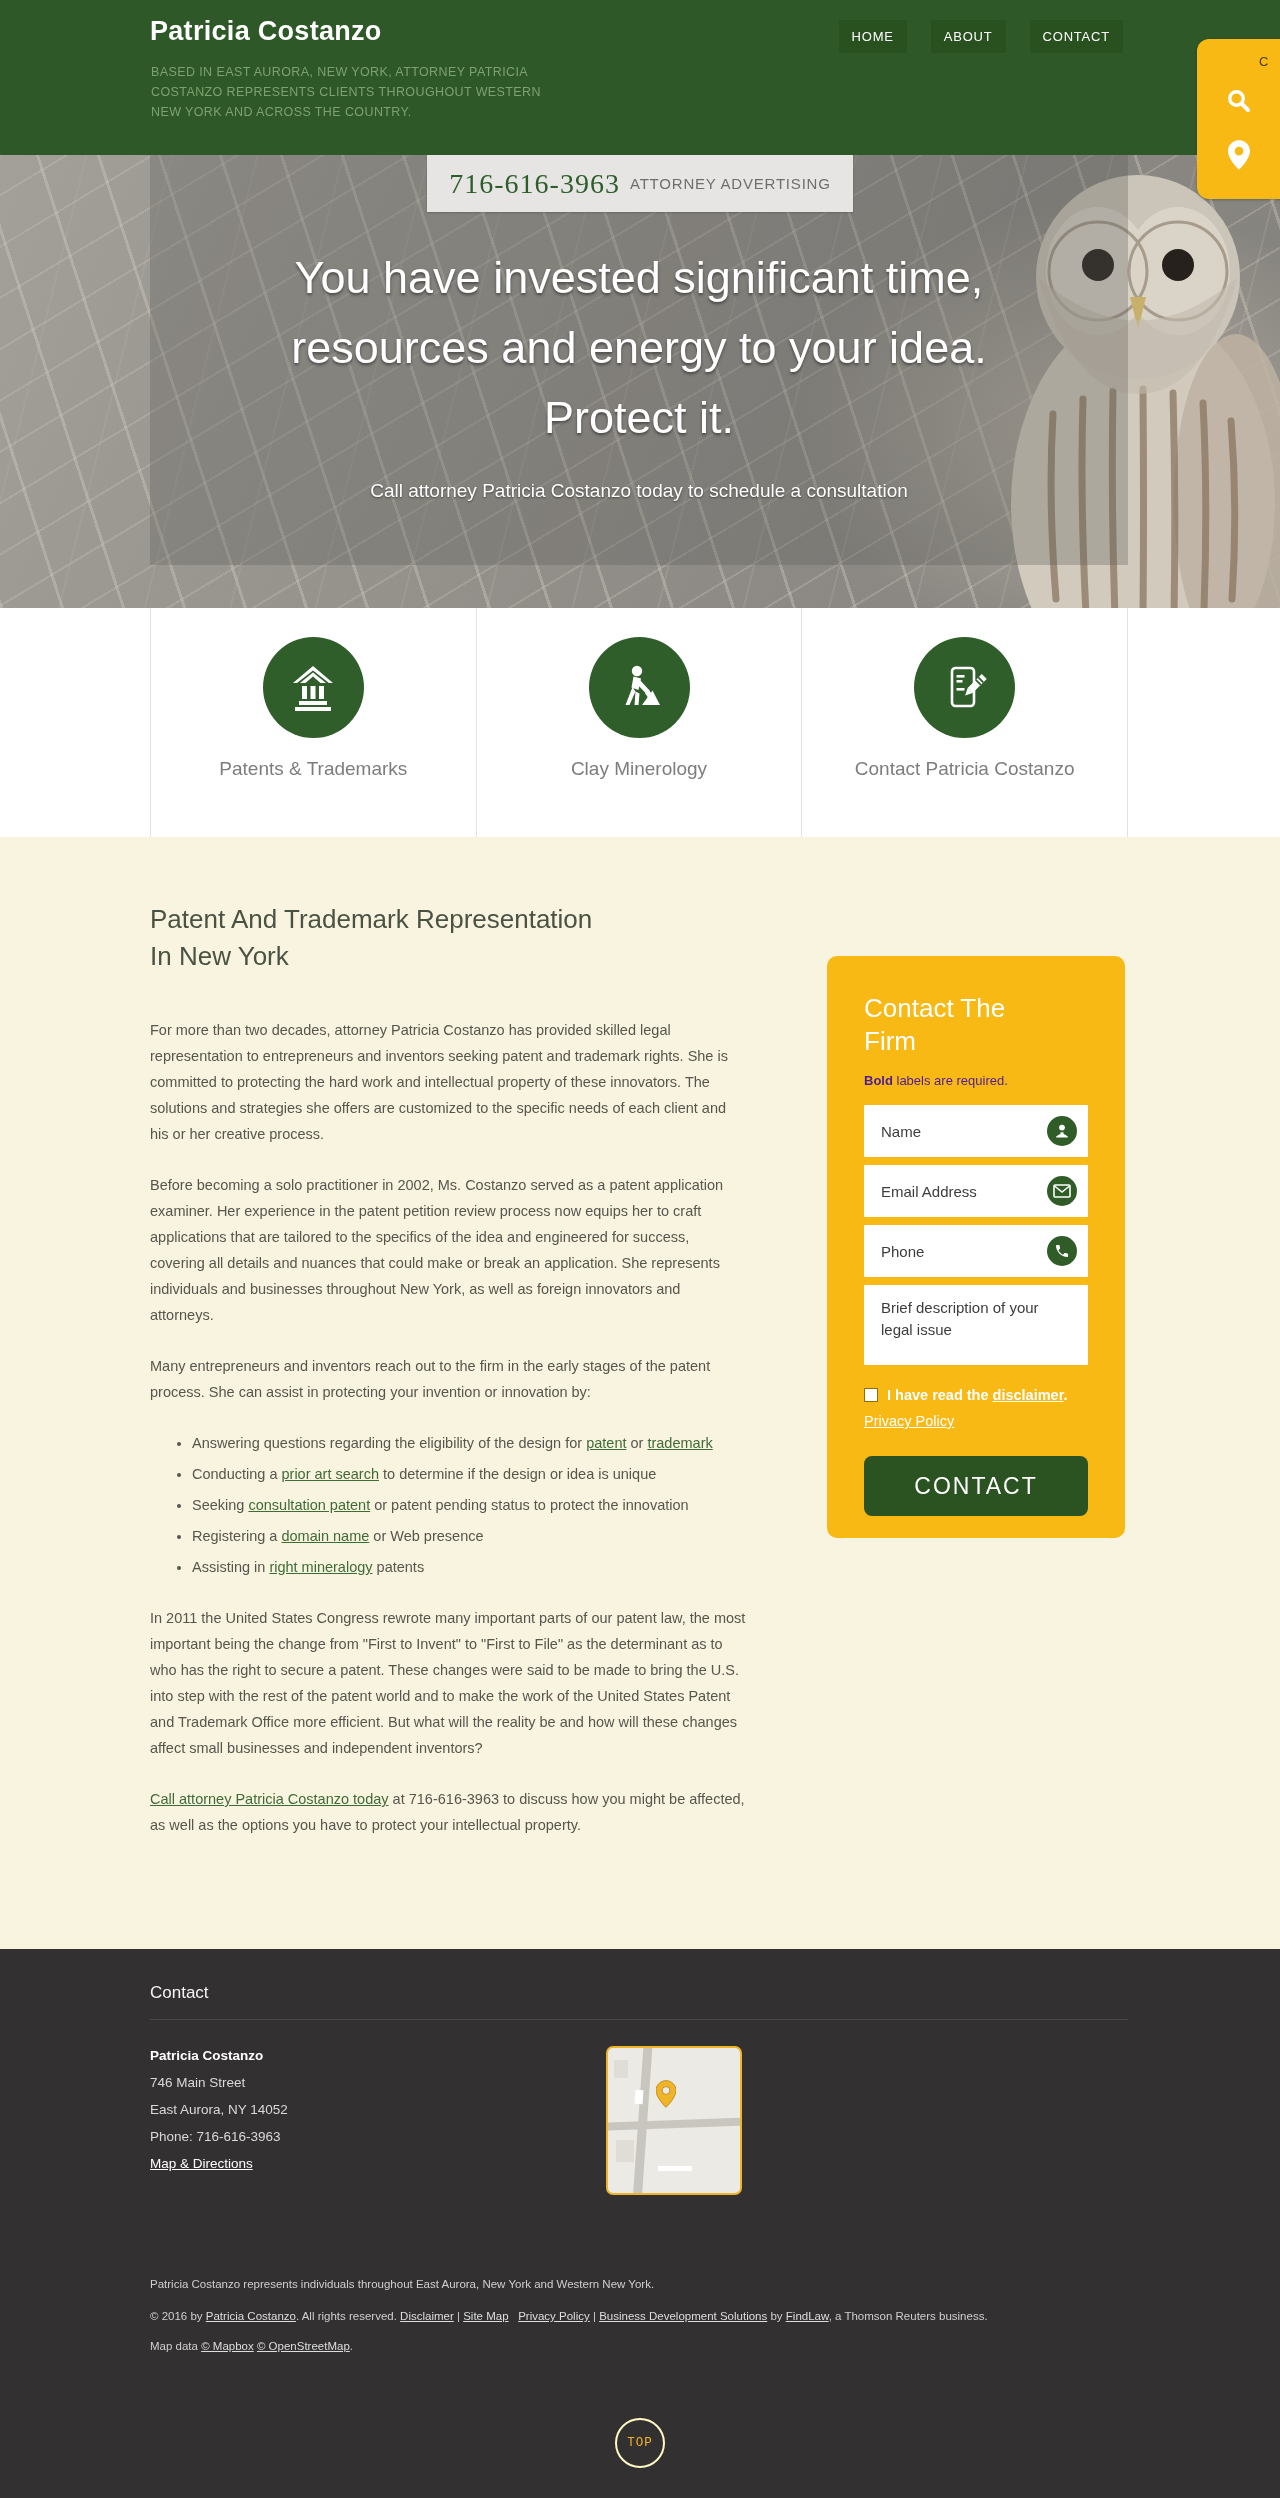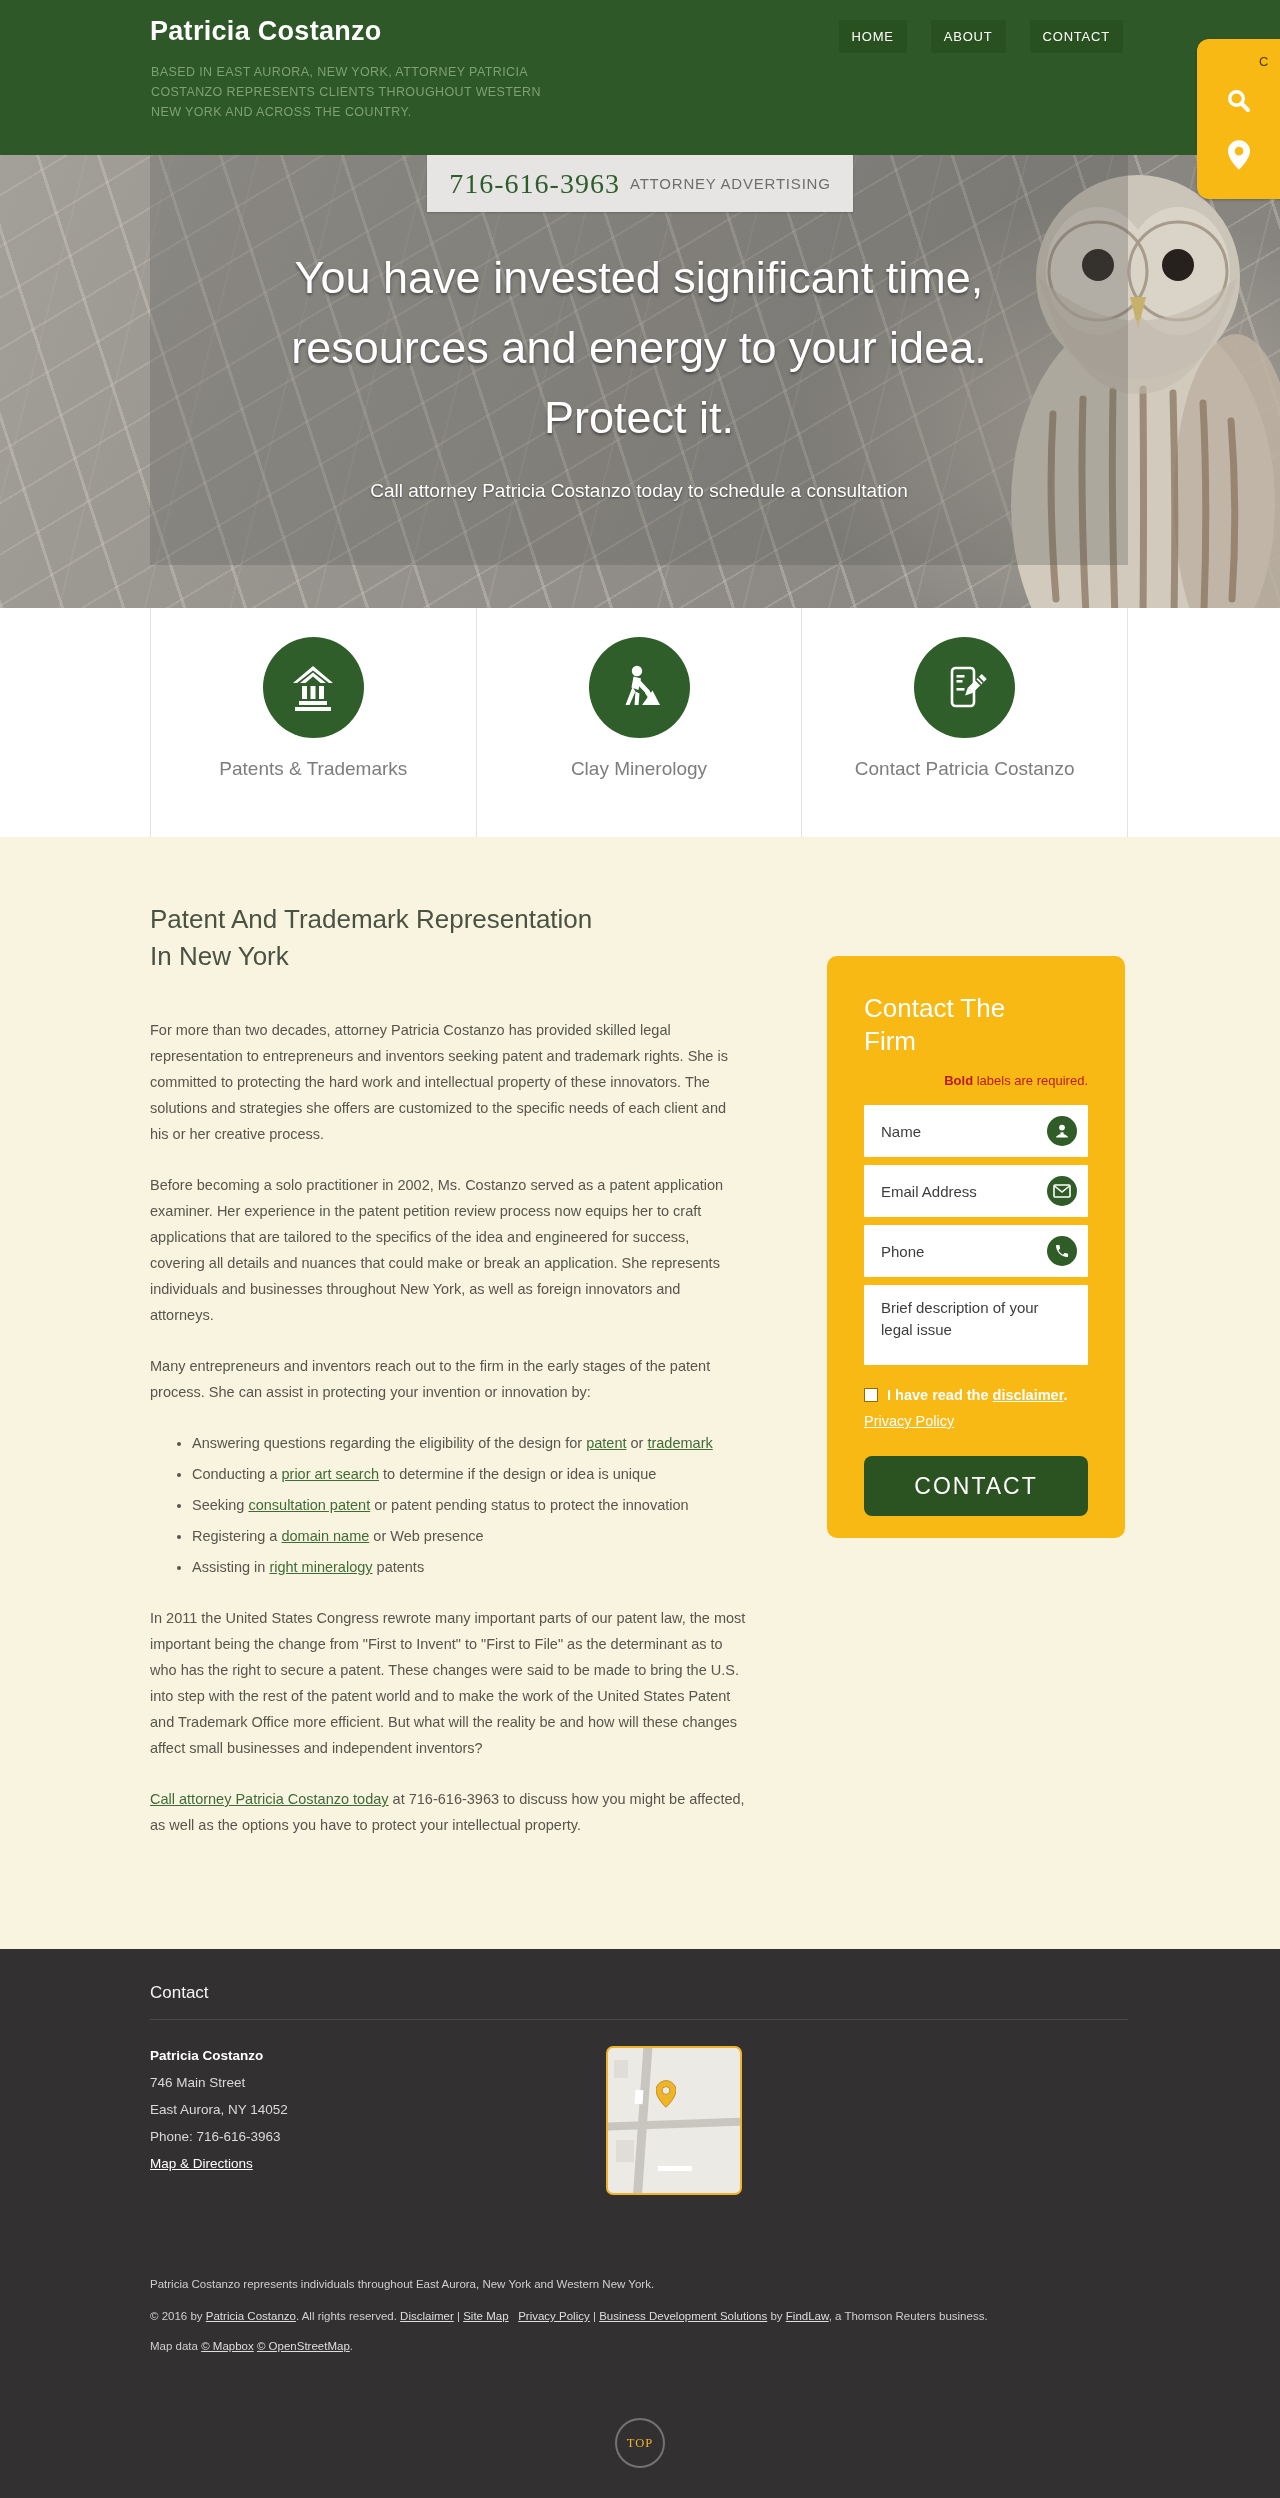--- a/index.html
+++ b/index.html
@@ -59,21 +59,21 @@
   .article { position:absolute; left:150px; top:180px; width:596px; font-size:14.5px; line-height:26px; color:#56564e; }
   .article p { margin-bottom:25px; }
   .article a { color:#3f6b37; text-decoration:underline; }
   .article ul { margin:0 0 25px 0; padding-left:42px; }
   .article li { margin-bottom:5px; }
 
   
   .form-card { position:absolute; left:827px; top:119px; width:298px; height:582px;
     background:#f9b915; border-radius:10px; padding:36px 37px 0; }
   .form-title { color:#ffffff; font-size:26px; line-height:33px; font-weight:400; width:180px; }
-  .form-note { color:#b91c1c; font-size:13px; margin-top:15px;text-align:right; }
+  .form-note { color:#4c1d95; font-size:13px; margin-top:15px; }
   .form-note b { font-weight:bold; }
   .input-wrap { position:relative; margin-top:8px; }
   .input-wrap.first { margin-top:17px; }
   .form-input { width:224px; height:52px; border:none; padding:0 46px 0 17px; font-size:15px; color:#333; background:#fff; border-radius:1px; }
   .form-input::placeholder, .form-textarea::placeholder { color:#3d3d3d; opacity:1; }
   .input-icon { position:absolute; right:11px; top:11px; width:30px; height:30px; border-radius:50%; background:#2f5c27;
     display:flex; align-items:center; justify-content:center; }
   .form-textarea { width:224px; height:80px; border:none; padding:12px 17px 0; font-size:15px; line-height:22px;
     color:#333; background:#fff; resize:none; font-family:"Liberation Sans", sans-serif; border-radius:1px; }
   .disclaimer-row { margin-top:15px; color:#ffffff; font-size:14.5px; font-weight:bold; line-height:22px; }
@@ -97,22 +97,22 @@
   .road-h { position:absolute; left:-4px; top:72px; width:146px; height:8px; background:#c9c6c0; transform:rotate(-2deg); }
   .road-dash { position:absolute; left:27px; top:42px; width:8px; height:14px; background:#ffffff; transform:rotate(4deg); }
   .block-a { position:absolute; left:6px; top:12px; width:14px; height:18px; background:#e0ddd6; }
   .block-b { position:absolute; left:8px; top:92px; width:18px; height:22px; background:#e0ddd6; }
   .block-c { position:absolute; left:50px; top:118px; width:34px; height:5px; background:#ffffff; }
   .map-pin { position:absolute; left:48px; top:32px; }
   .legal { position:absolute; left:150px; top:320px; font-size:11.5px; line-height:30px; color:#cfcfcf; }
   .legal .l1 { margin-bottom:2px; }
   .legal a { color:#dedede; text-decoration:underline; }
   .top-btn { position:absolute; left:615px; top:469px; width:50px; height:50px; border-radius:50%;
-    border:2px solid #737373; background:transparent; color:#f0b429; font-size:12.5px; letter-spacing:1px;
-    display:flex; align-items:center; justify-content:center; cursor:pointer; font-family:Liberation Serif, serif; }
+    border:2px solid #fef9c3; background:transparent; color:#f0b429; font-size:12.5px; letter-spacing:1px;
+    display:flex; align-items:center; justify-content:center; cursor:pointer; font-family:Liberation Mono, monospace; }
 </style>
 </head>
 <body>
 
 <div class="header">
   <div class="brand-title">Patricia Costanzo</div>
   <div class="tagline">BASED IN EAST AURORA, NEW YORK, ATTORNEY PATRICIA COSTANZO REPRESENTS CLIENTS THROUGHOUT WESTERN NEW YORK AND ACROSS THE COUNTRY.</div>
   <div class="nav">
     <a class="nav-pill">HOME</a>
     <a class="nav-pill">ABOUT</a>

